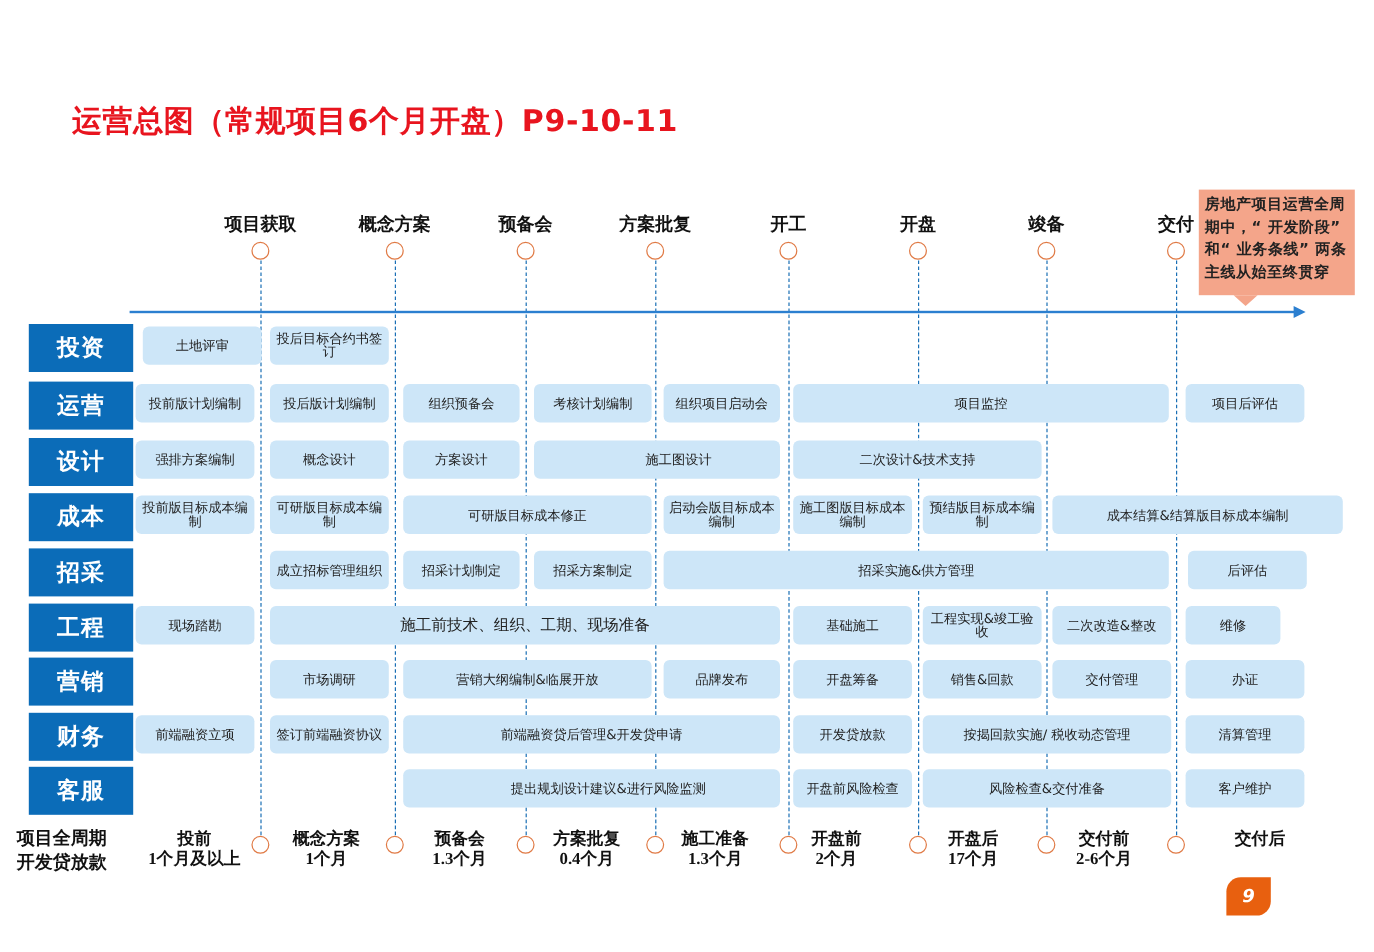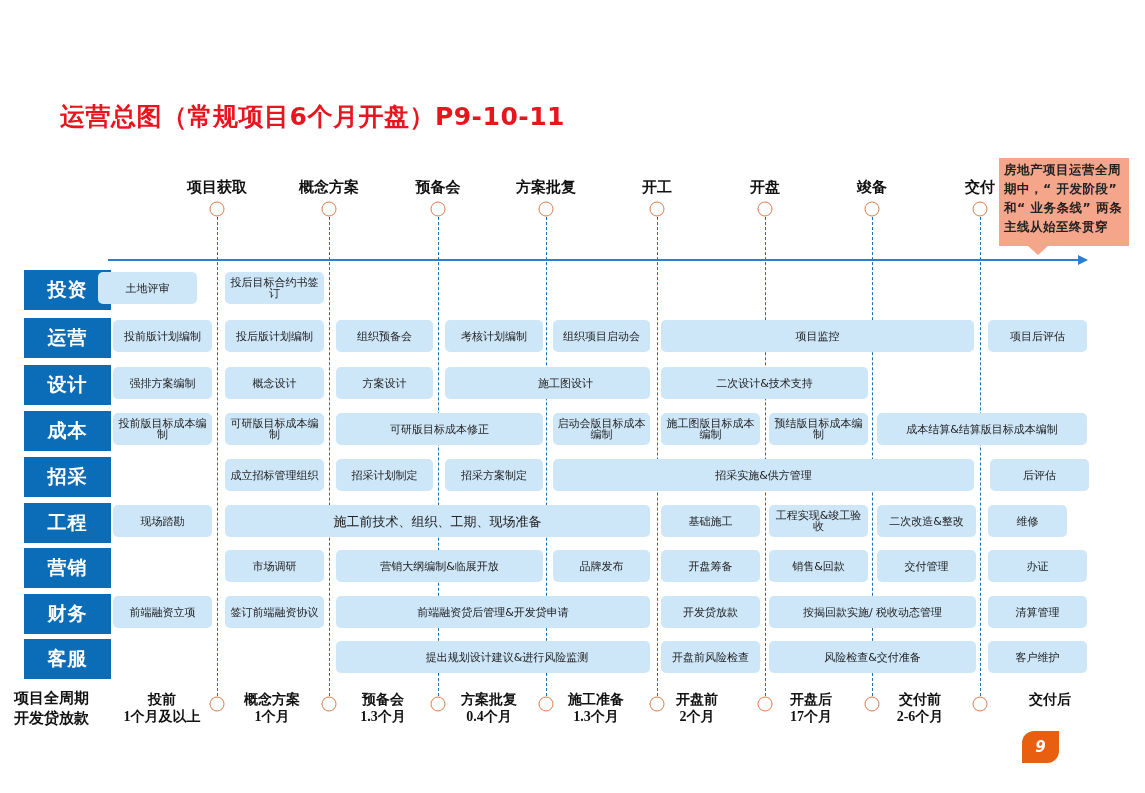--- a/index.html
+++ b/index.html
@@ -1,19 +1,19 @@
 <!DOCTYPE html>
 <html><head>
 <meta charset="utf-8">
 <style>
   html, body { margin:0; padding:0; background:#ffffff; }
   body { width:1145px; height:793px; position:relative; overflow:hidden;
          font-family:"DejaVu Sans", "Liberation Sans", sans-serif; color:#111; }
   .title { position:absolute; left:60px; top:84px; font-size:25px; font-weight:bold;
-           color:#e8141e; letter-spacing:0.5px; white-space:nowrap;margin-top:16px; }
+           color:#e8141e; letter-spacing:0.5px; white-space:nowrap; }
   .milestone { position:absolute; top:178px; font-size:15px; font-weight:bold; color:#111;
                transform:translateX(-50%); white-space:nowrap; }
   .circle { position:absolute; width:15px; height:15px; border:1.5px solid #e07a45;
             border-radius:50%; background:#fff; transform:translate(-50%,-50%); box-sizing:border-box; }
   .vline { position:absolute; width:0; border-left:1px dashed #1a6fb5; }
   .axis { position:absolute; left:108px; top:259px; width:972px; height:2px; background:#2b7fd0; }
   .axis-arrow { position:absolute; left:1078px; top:255px; width:0; height:0;
                 border-top:5px solid transparent; border-bottom:5px solid transparent;
                 border-left:10px solid #2b7fd0; }
   .callout { position:absolute; left:999px; top:158px; width:130px; height:88px;
@@ -87,41 +87,41 @@
 <div id="grid">
     <div class="rowlabel" style="top: 270px;">投资</div>
     <div class="rowlabel" style="top: 318px;">运营</div>
     <div class="rowlabel" style="top: 365px;">设计</div>
     <div class="rowlabel" style="top: 411px;">成本</div>
     <div class="rowlabel" style="top: 457px;">招采</div>
     <div class="rowlabel" style="top: 503px;">工程</div>
     <div class="rowlabel" style="top: 548px;">营销</div>
     <div class="rowlabel" style="top: 594px;">财务</div>
     <div class="rowlabel" style="top: 639px;">客服</div>
-    <div class="cell" style="left: 98px; top: 272px; width: 99px;">土地评审</div>
+    <div class="cell" style="left: 119px; top: 272px; width: 99px;">土地评审</div>
     <div class="cell" style="left: 225px; top: 272px; width: 99px;">投后目标合约书签订</div>
     <div class="cell" style="left: 113px; top: 320px; width: 99px;">投前版计划编制</div>
     <div class="cell" style="left: 225px; top: 320px; width: 99px;">投后版计划编制</div>
     <div class="cell" style="left: 336px; top: 320px; width: 97px;">组织预备会</div>
     <div class="cell" style="left: 445px; top: 320px; width: 98px;">考核计划编制</div>
     <div class="cell" style="left: 553px; top: 320px; width: 97px;">组织项目启动会</div>
     <div class="cell" style="left: 661px; top: 320px; width: 313px;">项目监控</div>
     <div class="cell" style="left: 988px; top: 320px; width: 99px;">项目后评估</div>
     <div class="cell" style="left: 113px; top: 367px; width: 99px;">强排方案编制</div>
     <div class="cell" style="left: 225px; top: 367px; width: 99px;">概念设计</div>
     <div class="cell" style="left: 336px; top: 367px; width: 97px;">方案设计</div>
     <div class="cell" style="left: 445px; top: 367px; width: 205px; padding-left: 40px;">施工图设计</div>
     <div class="cell" style="left: 661px; top: 367px; width: 207px;">二次设计&amp;技术支持</div>
     <div class="cell" style="left: 113px; top: 413px; width: 99px;">投前版目标成本编制</div>
     <div class="cell" style="left: 225px; top: 413px; width: 99px;">可研版目标成本编制</div>
     <div class="cell" style="left: 336px; top: 413px; width: 207px;">可研版目标成本修正</div>
     <div class="cell" style="left: 553px; top: 413px; width: 97px;">启动会版目标成本编制</div>
     <div class="cell" style="left: 661px; top: 413px; width: 99px; text-align: center;">施工图版目标成本编制</div>
     <div class="cell" style="left: 769px; top: 413px; width: 99px;">预结版目标成本编制</div>
-    <div class="cell" style="left: 877px; top: 413px; width: 210px;">成本结算&amp;结算版目标成本编制</div>
+    <div class="cell" style="left: 877px; top: 413px; width: 242px;">成本结算&amp;结算版目标成本编制</div>
     <div class="cell" style="left: 225px; top: 459px; width: 99px;">成立招标管理组织</div>
     <div class="cell" style="left: 336px; top: 459px; width: 97px;">招采计划制定</div>
     <div class="cell" style="left: 445px; top: 459px; width: 98px;">招采方案制定</div>
     <div class="cell" style="left: 553px; top: 459px; width: 421px;">招采实施&amp;供方管理</div>
     <div class="cell" style="left: 990px; top: 459px; width: 99px;">后评估</div>
     <div class="cell" style="left: 113px; top: 505px; width: 99px;">现场踏勘</div>
     <div class="cell big" style="left: 225px; top: 505px; width: 425px;">施工前技术、组织、工期、现场准备</div>
     <div class="cell" style="left: 661px; top: 505px; width: 99px;">基础施工</div>
     <div class="cell" style="left: 769px; top: 505px; width: 99px;">工程实现&amp;竣工验收</div>
     <div class="cell" style="left: 877px; top: 505px; width: 99px;">二次改造&amp;整改</div>

